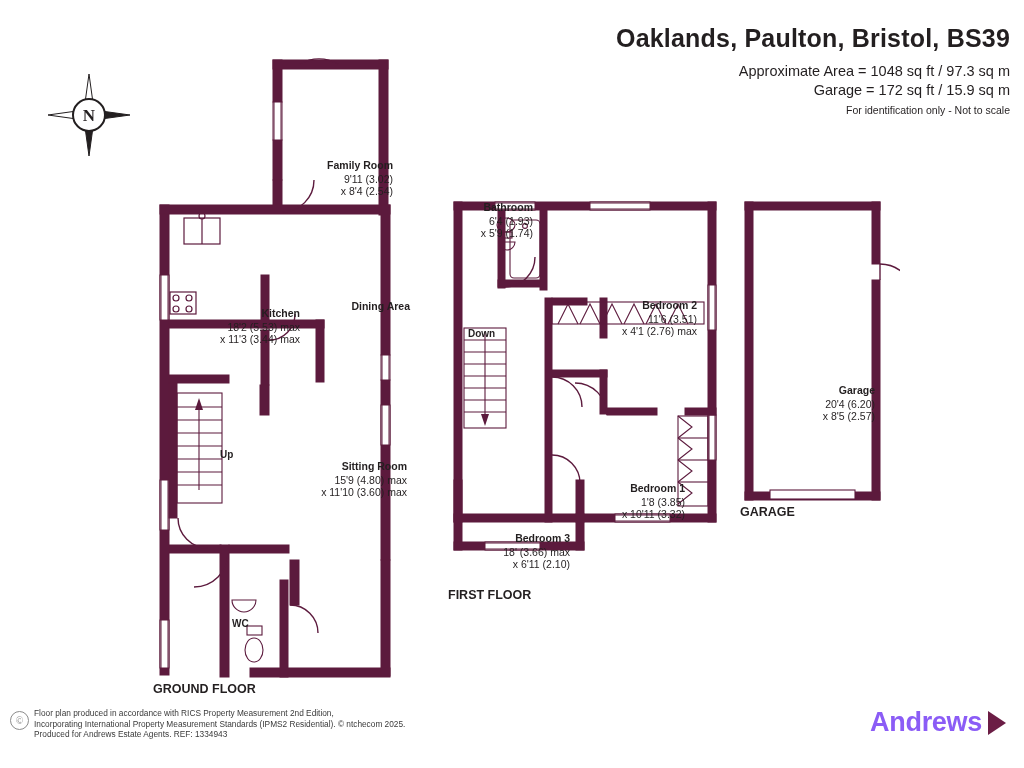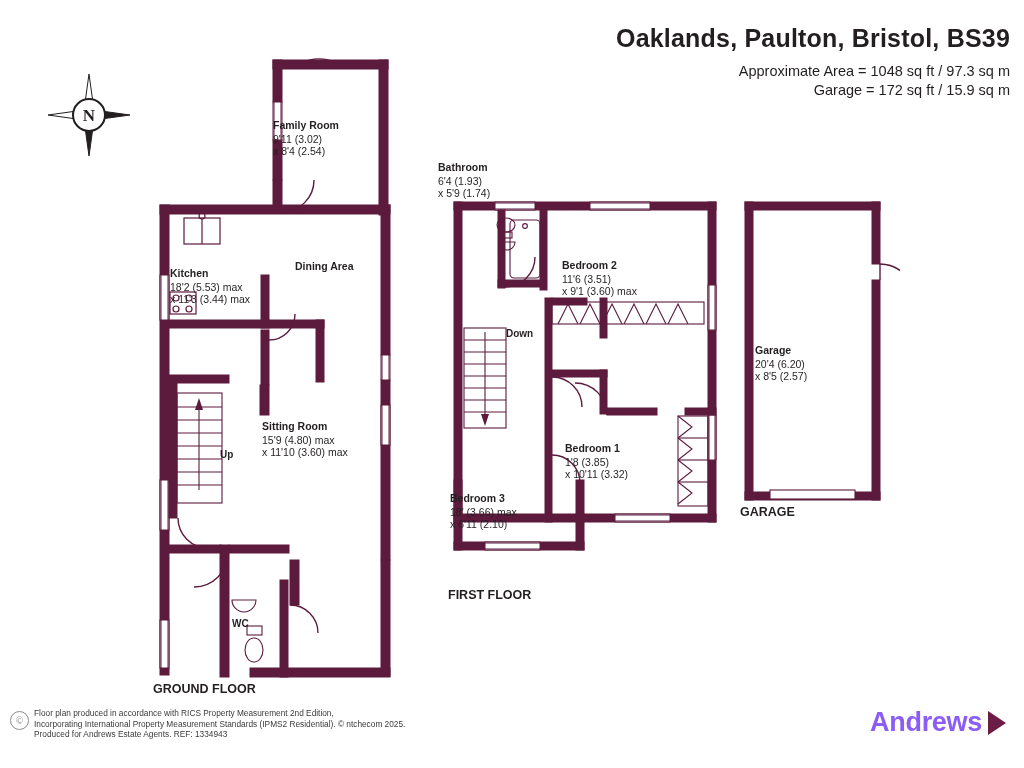--- a/index.html
+++ b/index.html
@@ -44,24 +44,25 @@
   
   #compass {
     left: 44px;
     top: 70px;
     width: 90px;
     height: 90px;
   }
 
   
   .room-label {
-    text-align: left;
+    text-align: right;
     font-size: 10.5px;
     line-height: 12.5px;
     white-space: nowrap;
+    margin-top: 40px;
   }
   .room-label .nm {
     font-weight: bold;
     font-size: 10.5px;
     display: block;
     margin-bottom: 1px;
   }
   .floor-label {
     font-size: 12.5px;
     font-weight: bold;
@@ -110,20 +111,21 @@
   svg { display: block; }
 </style>
 </head>
 <body>
 
 <div class="abs" id="header-title">Oaklands, Paulton, Bristol, BS39</div>
 
 <div class="abs" id="area-summary">
   <div>Approximate Area = 1048 sq ft / 97.3 sq m</div>
   <div>Garage = 172 sq ft / 15.9 sq m</div>
+  <div class="note">For identification only - Not to scale</div>
 </div>
 
 <div class="abs" id="compass">
   <svg width="90" height="90" viewBox="0 0 90 90">
 
     <polygon points="45,4 50,40 45,45 40,40" fill="#ffffff" stroke="#231f20" stroke-width="1"></polygon>
     <polygon points="45,86 50,50 45,45 40,50" fill="#231f20" stroke="#231f20" stroke-width="1"></polygon>
     <polygon points="4,45 40,40 45,45 40,50" fill="#ffffff" stroke="#231f20" stroke-width="1"></polygon>
     <polygon points="86,45 50,40 45,45 50,50" fill="#231f20" stroke="#231f20" stroke-width="1"></polygon>
     <circle cx="45" cy="45" r="16" fill="#ffffff" stroke="#231f20" stroke-width="2"></circle>
@@ -357,36 +359,36 @@
 
 <div class="abs room-label" style="left:438px; top:161px; width:95px;">
   <span class="nm">Bathroom</span>
   <span>6'4 (1.93)</span><br>
   <span>x 5'9 (1.74)</span>
 </div>
 
 <div class="abs room-label" style="left:562px; top:259px; width:135px;">
   <span class="nm">Bedroom 2</span>
   <span>11'6 (3.51)</span><br>
-  <span>x 9'1 (3.60) max</span>
+  <span>x 4'1 (2.76) max</span>
 </div>
 
 <div class="abs room-label" style="left:565px; top:442px; width:120px;">
   <span class="nm">Bedroom 1</span>
   <span>1'8 (3.85)</span><br>
   <span>x 10'11 (3.32)</span>
 </div>
 
 <div class="abs room-label" style="left:450px; top:492px; width:120px;">
   <span class="nm">Bedroom 3</span>
   <span>18' (3.66) max</span><br>
   <span>x 6'11 (2.10)</span>
 </div>
 
-<div class="abs small-label" style="left:468px; top:328px;margin-left:38px;">Down</div>
+<div class="abs small-label" style="left:468px; top:328px;">Down</div>
 <div class="abs floor-label" style="left:448px; top:588px;text-align:right;">FIRST FLOOR</div>
 
 <div class="abs" style="left:735px; top:190px; width:165px; height:320px;">
   <svg width="165" height="320" viewBox="0 0 165 320">
     <g stroke="#5c1a3d" fill="#5c1a3d">
       <rect x="10" y="12" width="135" height="8"></rect>
       <rect x="10" y="12" width="8" height="298"></rect>
       <rect x="137" y="12" width="8" height="62"></rect>
       <rect x="137" y="90" width="8" height="220"></rect>
       <rect x="10" y="302" width="135" height="8"></rect>

